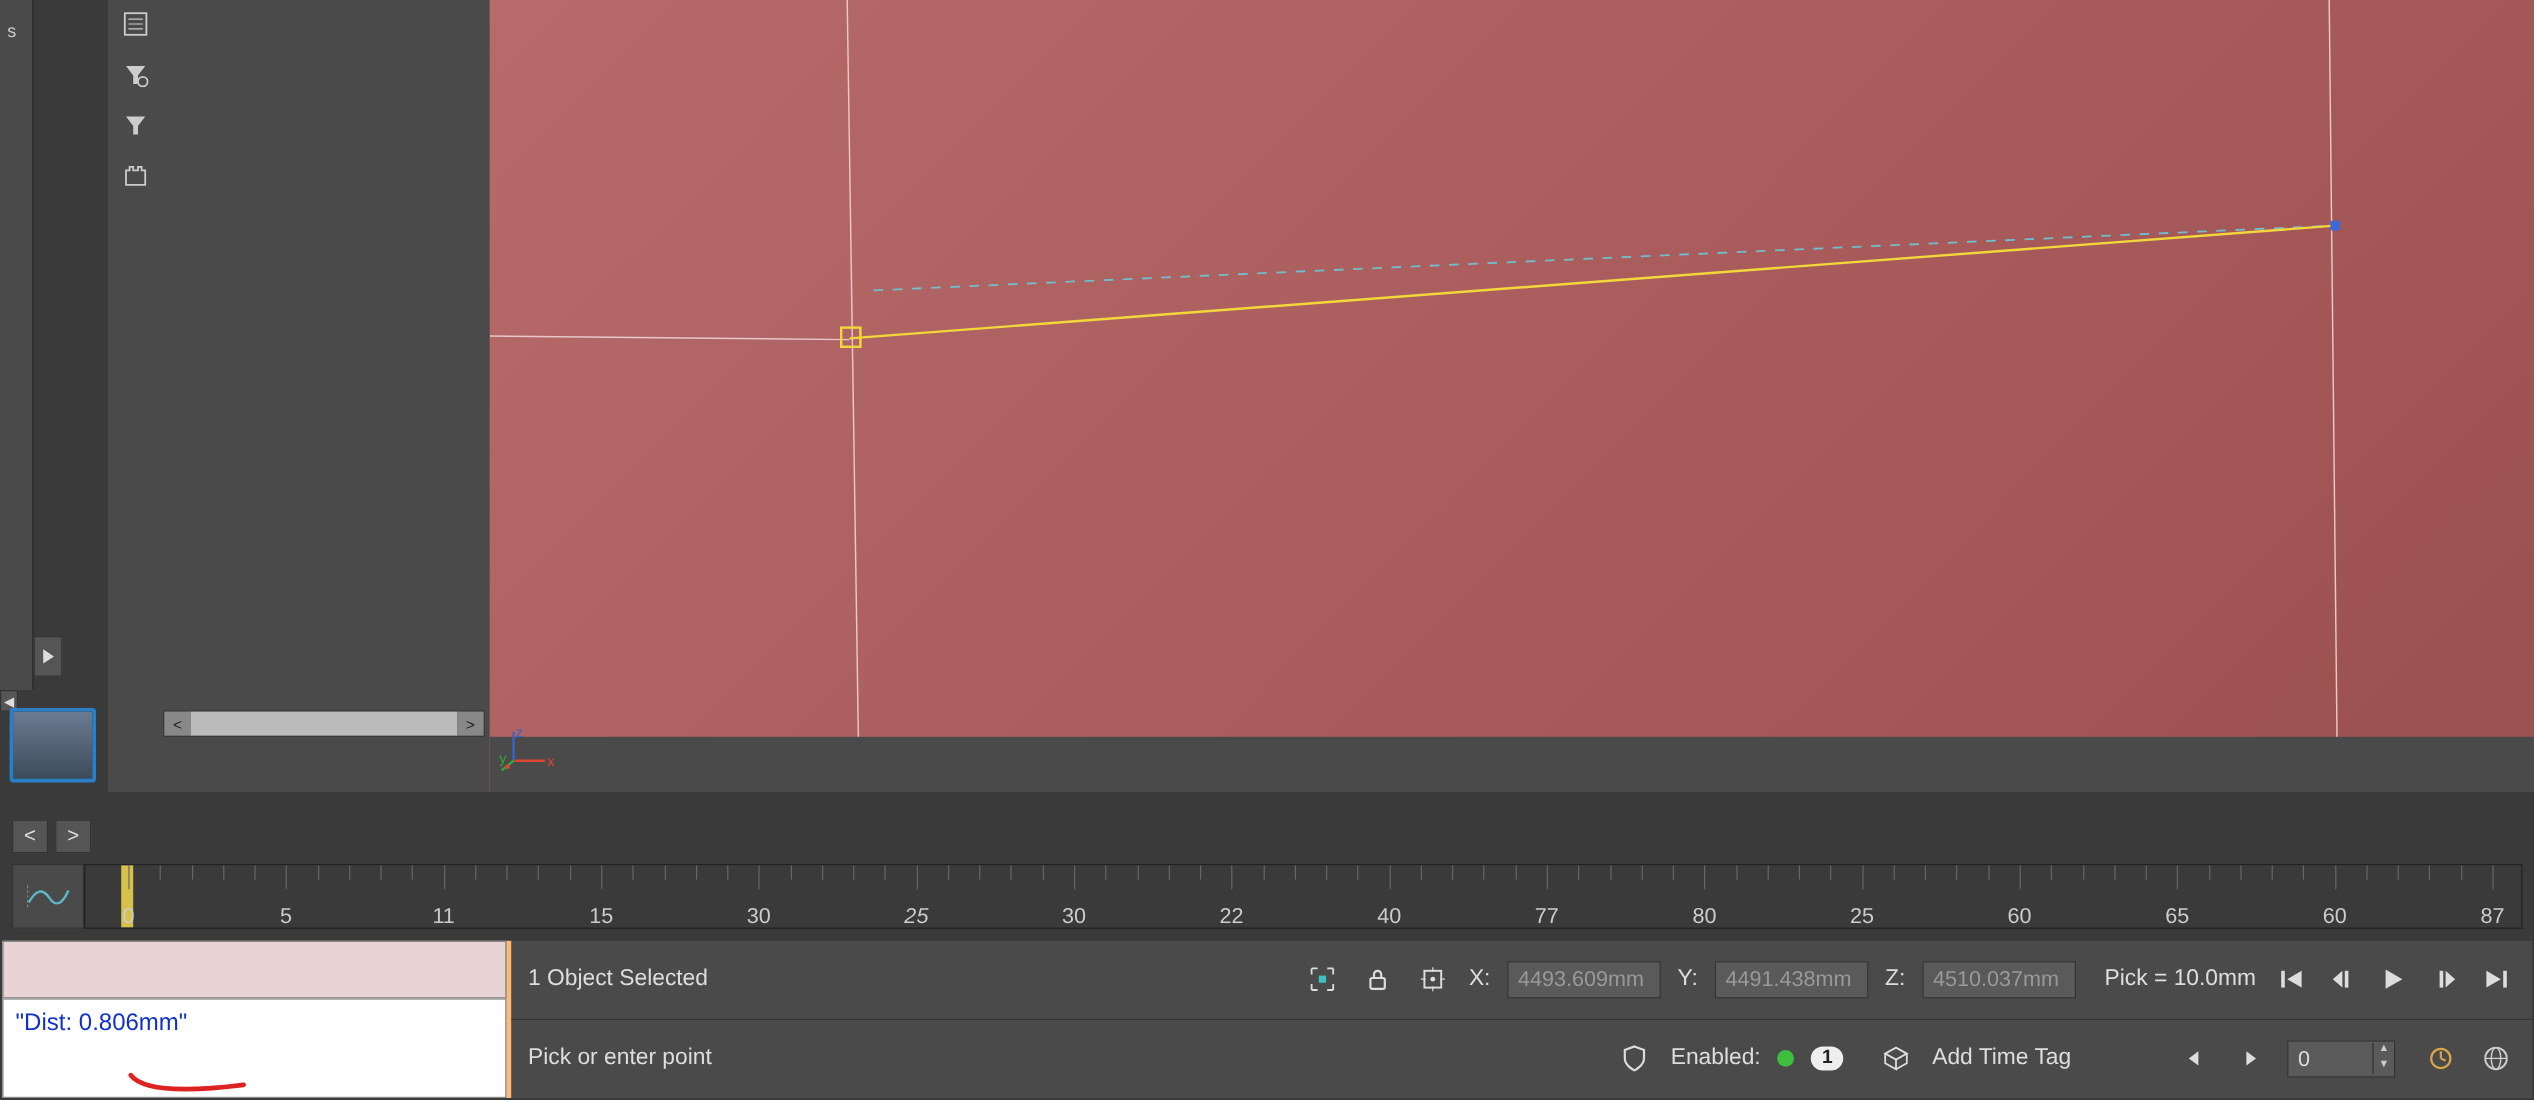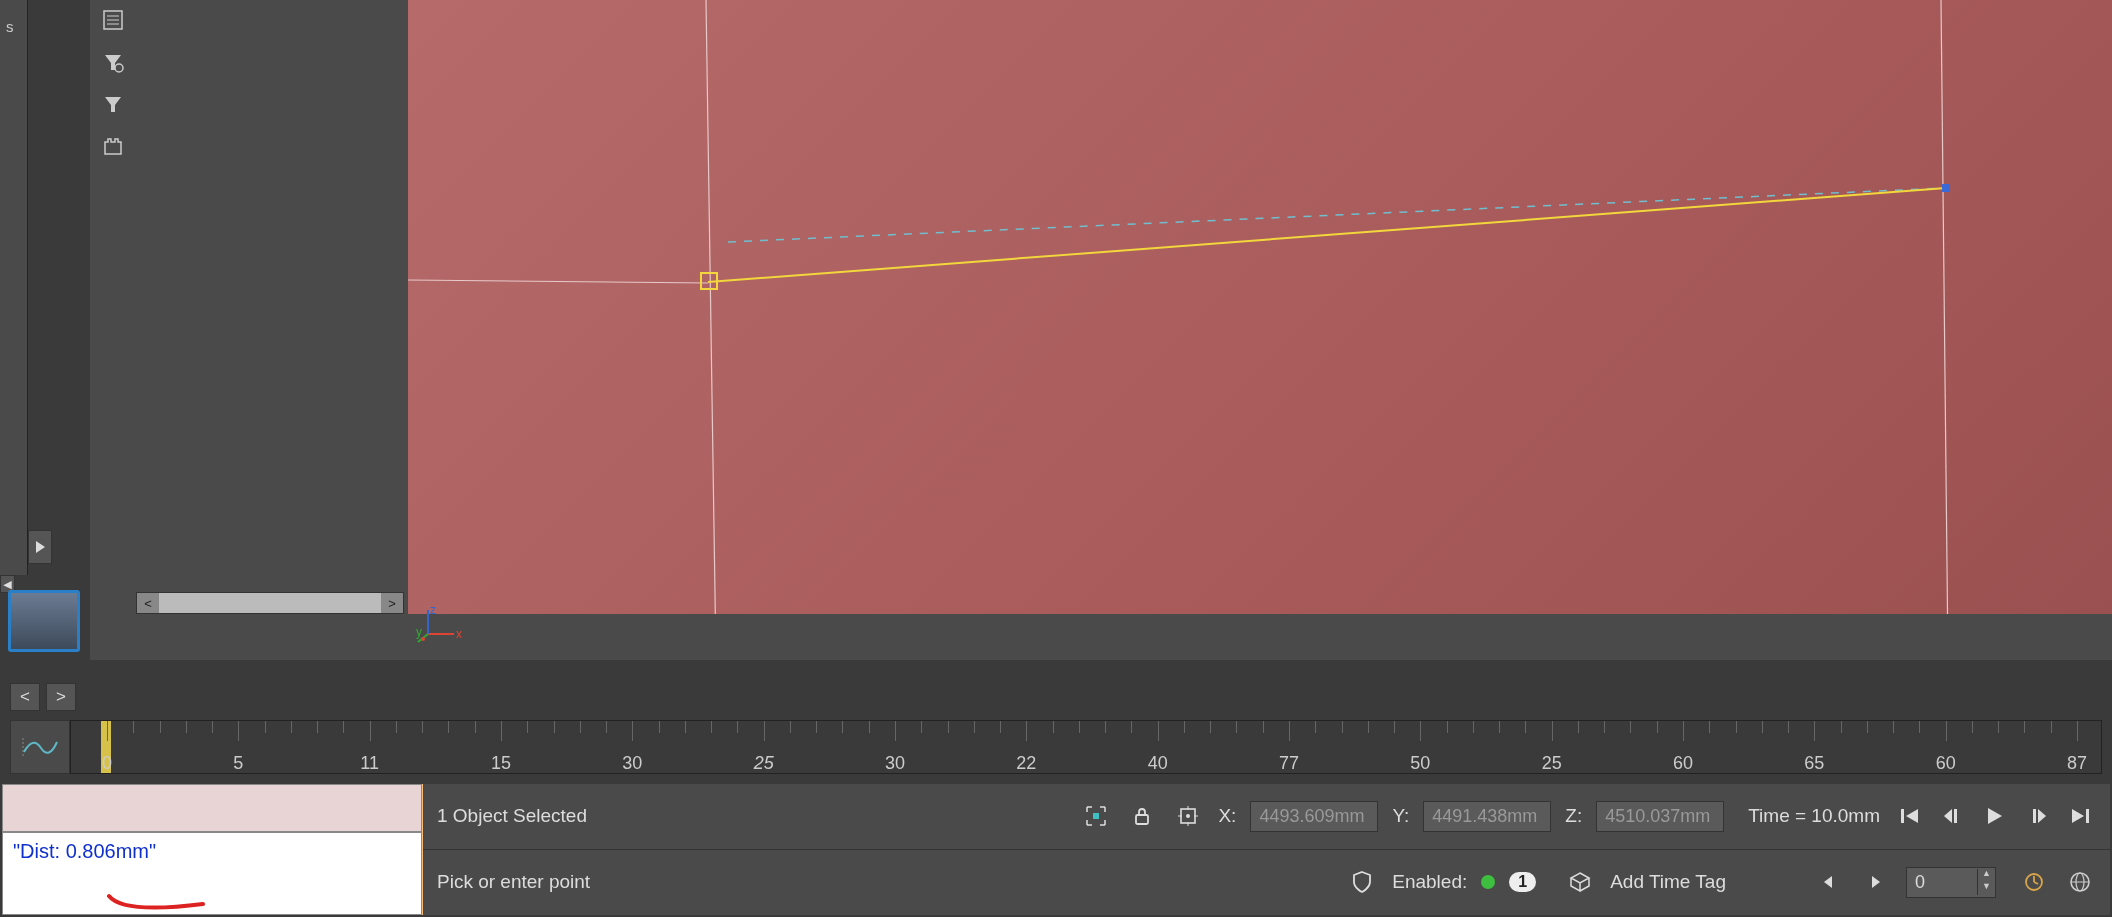--- a/index.html
+++ b/index.html
@@ -46,21 +46,21 @@
   .timeline .ruler .zero { position:absolute; left:30px; top:0; bottom:0; width:10px; background:#d6c24a; }
   .timeline .tick { position:absolute; top:32px; font-size:18px; color:#ccc; transform:translateX(-50%); }
   .timeline .minor { position:absolute; top:0; width:1px; height:14px; background:#666; }
 
   
   .status-area { position:absolute; left:2px; top:784px; right:2px; bottom:2px; display:flex; }
   .status-left { width:420px; display:flex; flex-direction:column; }
   .status-left .pink { height:48px; background:#e8d4d4; border:1px solid #888; }
   .status-left .white { flex:1; background:#fff; border:1px solid #888; padding:6px 10px; font-family:Consolas,monospace; font-size:20px; color:#1030cc; position:relative; }
   .status-left .white .annot { position:absolute; left:100px; bottom:-2px; }
-  .status-mid { flex:1; background:#4a4a4a; display:flex; flex-direction:column; border-left:1px solid #fdba74; }
+  .status-mid { flex:1; background:#4a4a4a; display:flex; flex-direction:column; border-left:4px solid #fdba74; }
   .status-mid .row { height:50%; display:flex; align-items:center; padding:0 14px; gap:14px; font-size:19px; color:#ddd; }
   .status-mid .row.top { border-bottom:1px solid #333; }
 
   .coord-input { background:#5a5a5a; border:1px solid #333; color:#999; padding:4px 8px; width:128px; font-size:18px; font-family:inherit; }
   .icon-btn { width:32px; height:32px; display:flex; align-items:center; justify-content:center; border-radius:3px; }
 
   .pill { background:#eee; color:#222; border-radius:10px; padding:1px 9px; font-size:16px; font-weight:bold; }
   .green-dot { width:14px; height:14px; border-radius:50%; background:#3fbf3f; display:inline-block; }
 
   .num-spinner { display:flex; align-items:center; background:#5a5a5a; border:1px solid #333; }
@@ -218,21 +218,21 @@
       <div class="minor" style="left: 1112.93px; height: 12px;"></div>
       <div class="minor" style="left: 1139.2px; height: 12px;"></div>
       <div class="minor" style="left: 1165.47px; height: 12px;"></div>
       <div class="minor" style="left: 1191.73px; height: 12px;"></div>
       <div class="tick" style="left: 1218px;">77</div>
       <div class="minor" style="left: 1218px; height: 20px;"></div>
       <div class="minor" style="left: 1244.27px; height: 12px;"></div>
       <div class="minor" style="left: 1270.53px; height: 12px;"></div>
       <div class="minor" style="left: 1296.8px; height: 12px;"></div>
       <div class="minor" style="left: 1323.07px; height: 12px;"></div>
-      <div class="tick" style="left: 1349.33px;">50</div>
+      <div class="tick" style="left: 1349.33px;">80</div>
       <div class="minor" style="left: 1349.33px; height: 20px;"></div>
       <div class="minor" style="left: 1375.6px; height: 12px;"></div>
       <div class="minor" style="left: 1401.87px; height: 12px;"></div>
       <div class="minor" style="left: 1428.13px; height: 12px;"></div>
       <div class="minor" style="left: 1454.4px; height: 12px;"></div>
       <div class="tick" style="left: 1480.67px;">25</div>
       <div class="minor" style="left: 1480.67px; height: 20px;"></div>
       <div class="minor" style="left: 1506.93px; height: 12px;"></div>
       <div class="minor" style="left: 1533.2px; height: 12px;"></div>
       <div class="minor" style="left: 1559.47px; height: 12px;"></div>
@@ -295,21 +295,21 @@
             <line x1="2" y1="12" x2="6" y2="12" stroke="#ddd"></line>
             <line x1="18" y1="12" x2="22" y2="12" stroke="#ddd"></line>
           </svg>
       </div>
       <span>X:</span>
       <input class="coord-input" value="4493.609mm" style="">
       <span>Y:</span>
       <input class="coord-input" value="4491.438mm" style="">
       <span>Z:</span>
       <input class="coord-input" value="4510.037mm" style="">
-      <span style="margin-left:10px">Time = 10.0mm</span>
+      <span style="margin-left:10px">Pick = 10.0mm</span>
       <div class="transport">
         <div class="tbtn">
             <svg width="22" height="18">
               <rect x="1" y="2" width="3" height="14" fill="#ddd"></rect>
               <polygon points="18,2 6,9 18,16" fill="#ddd"></polygon>
             </svg>
           </div>
         <div class="tbtn">
             <svg width="22" height="18">
               <polygon points="10,2 2,9 10,16" fill="#ddd"></polygon>

